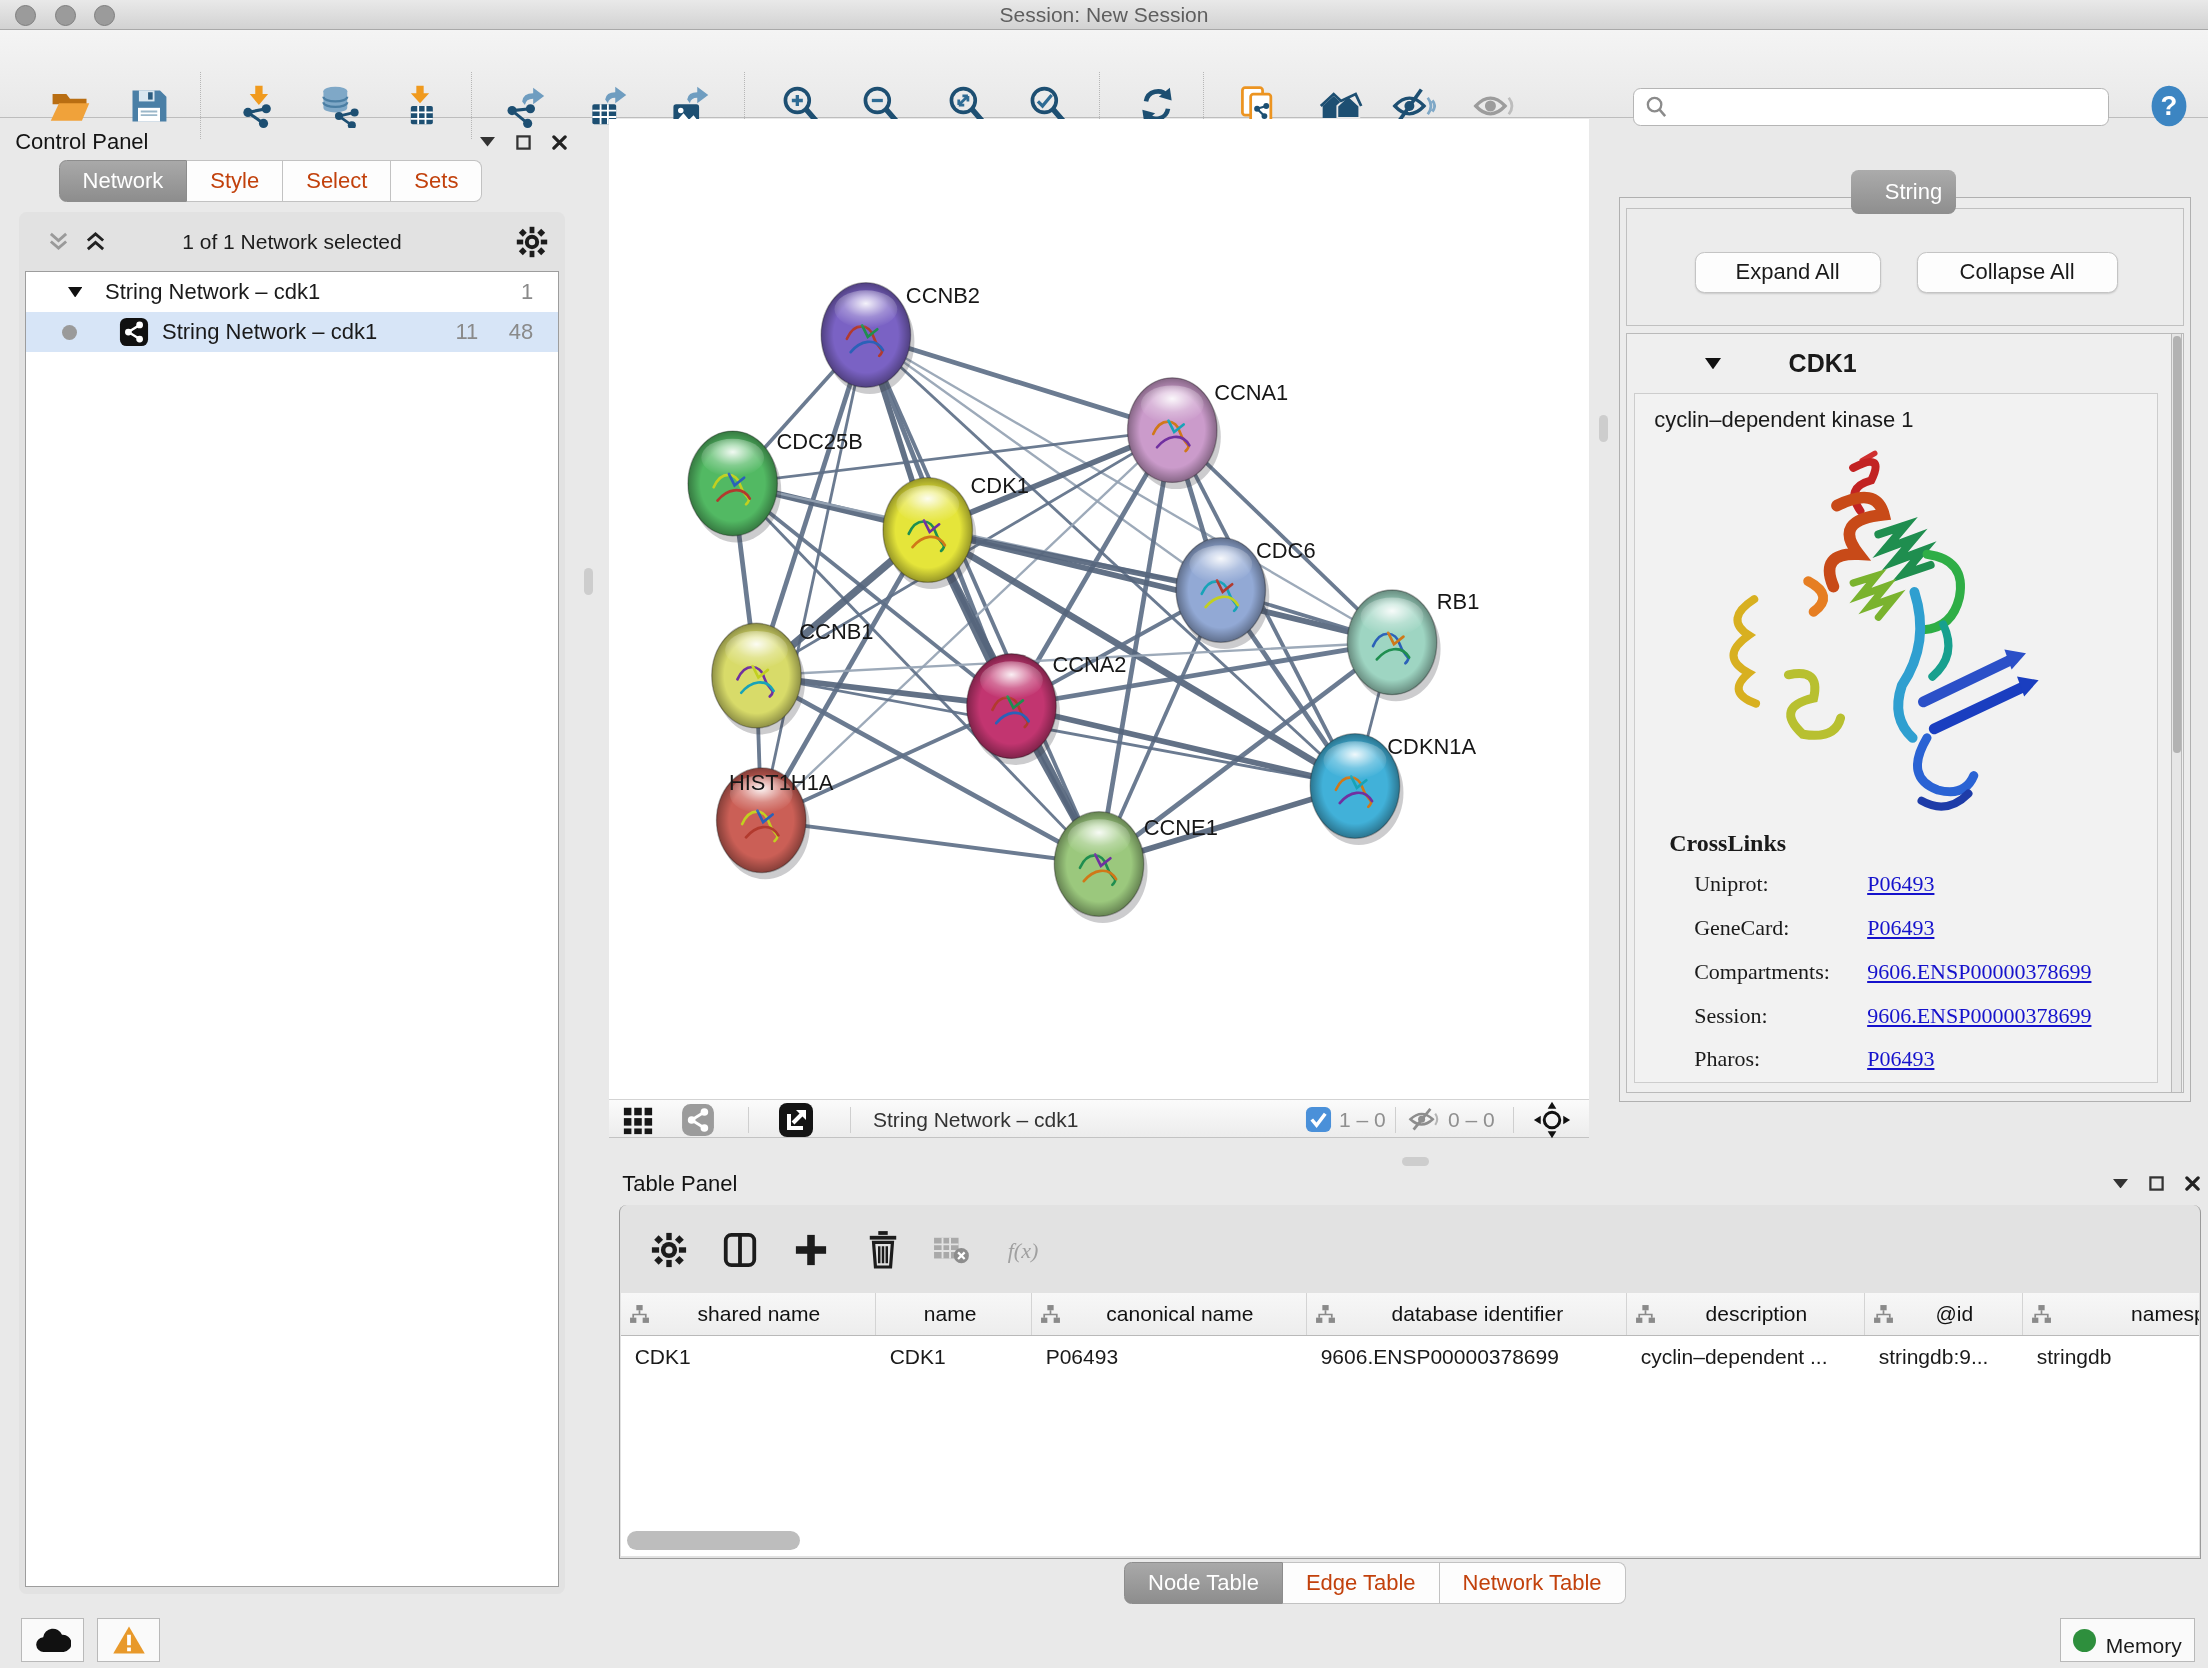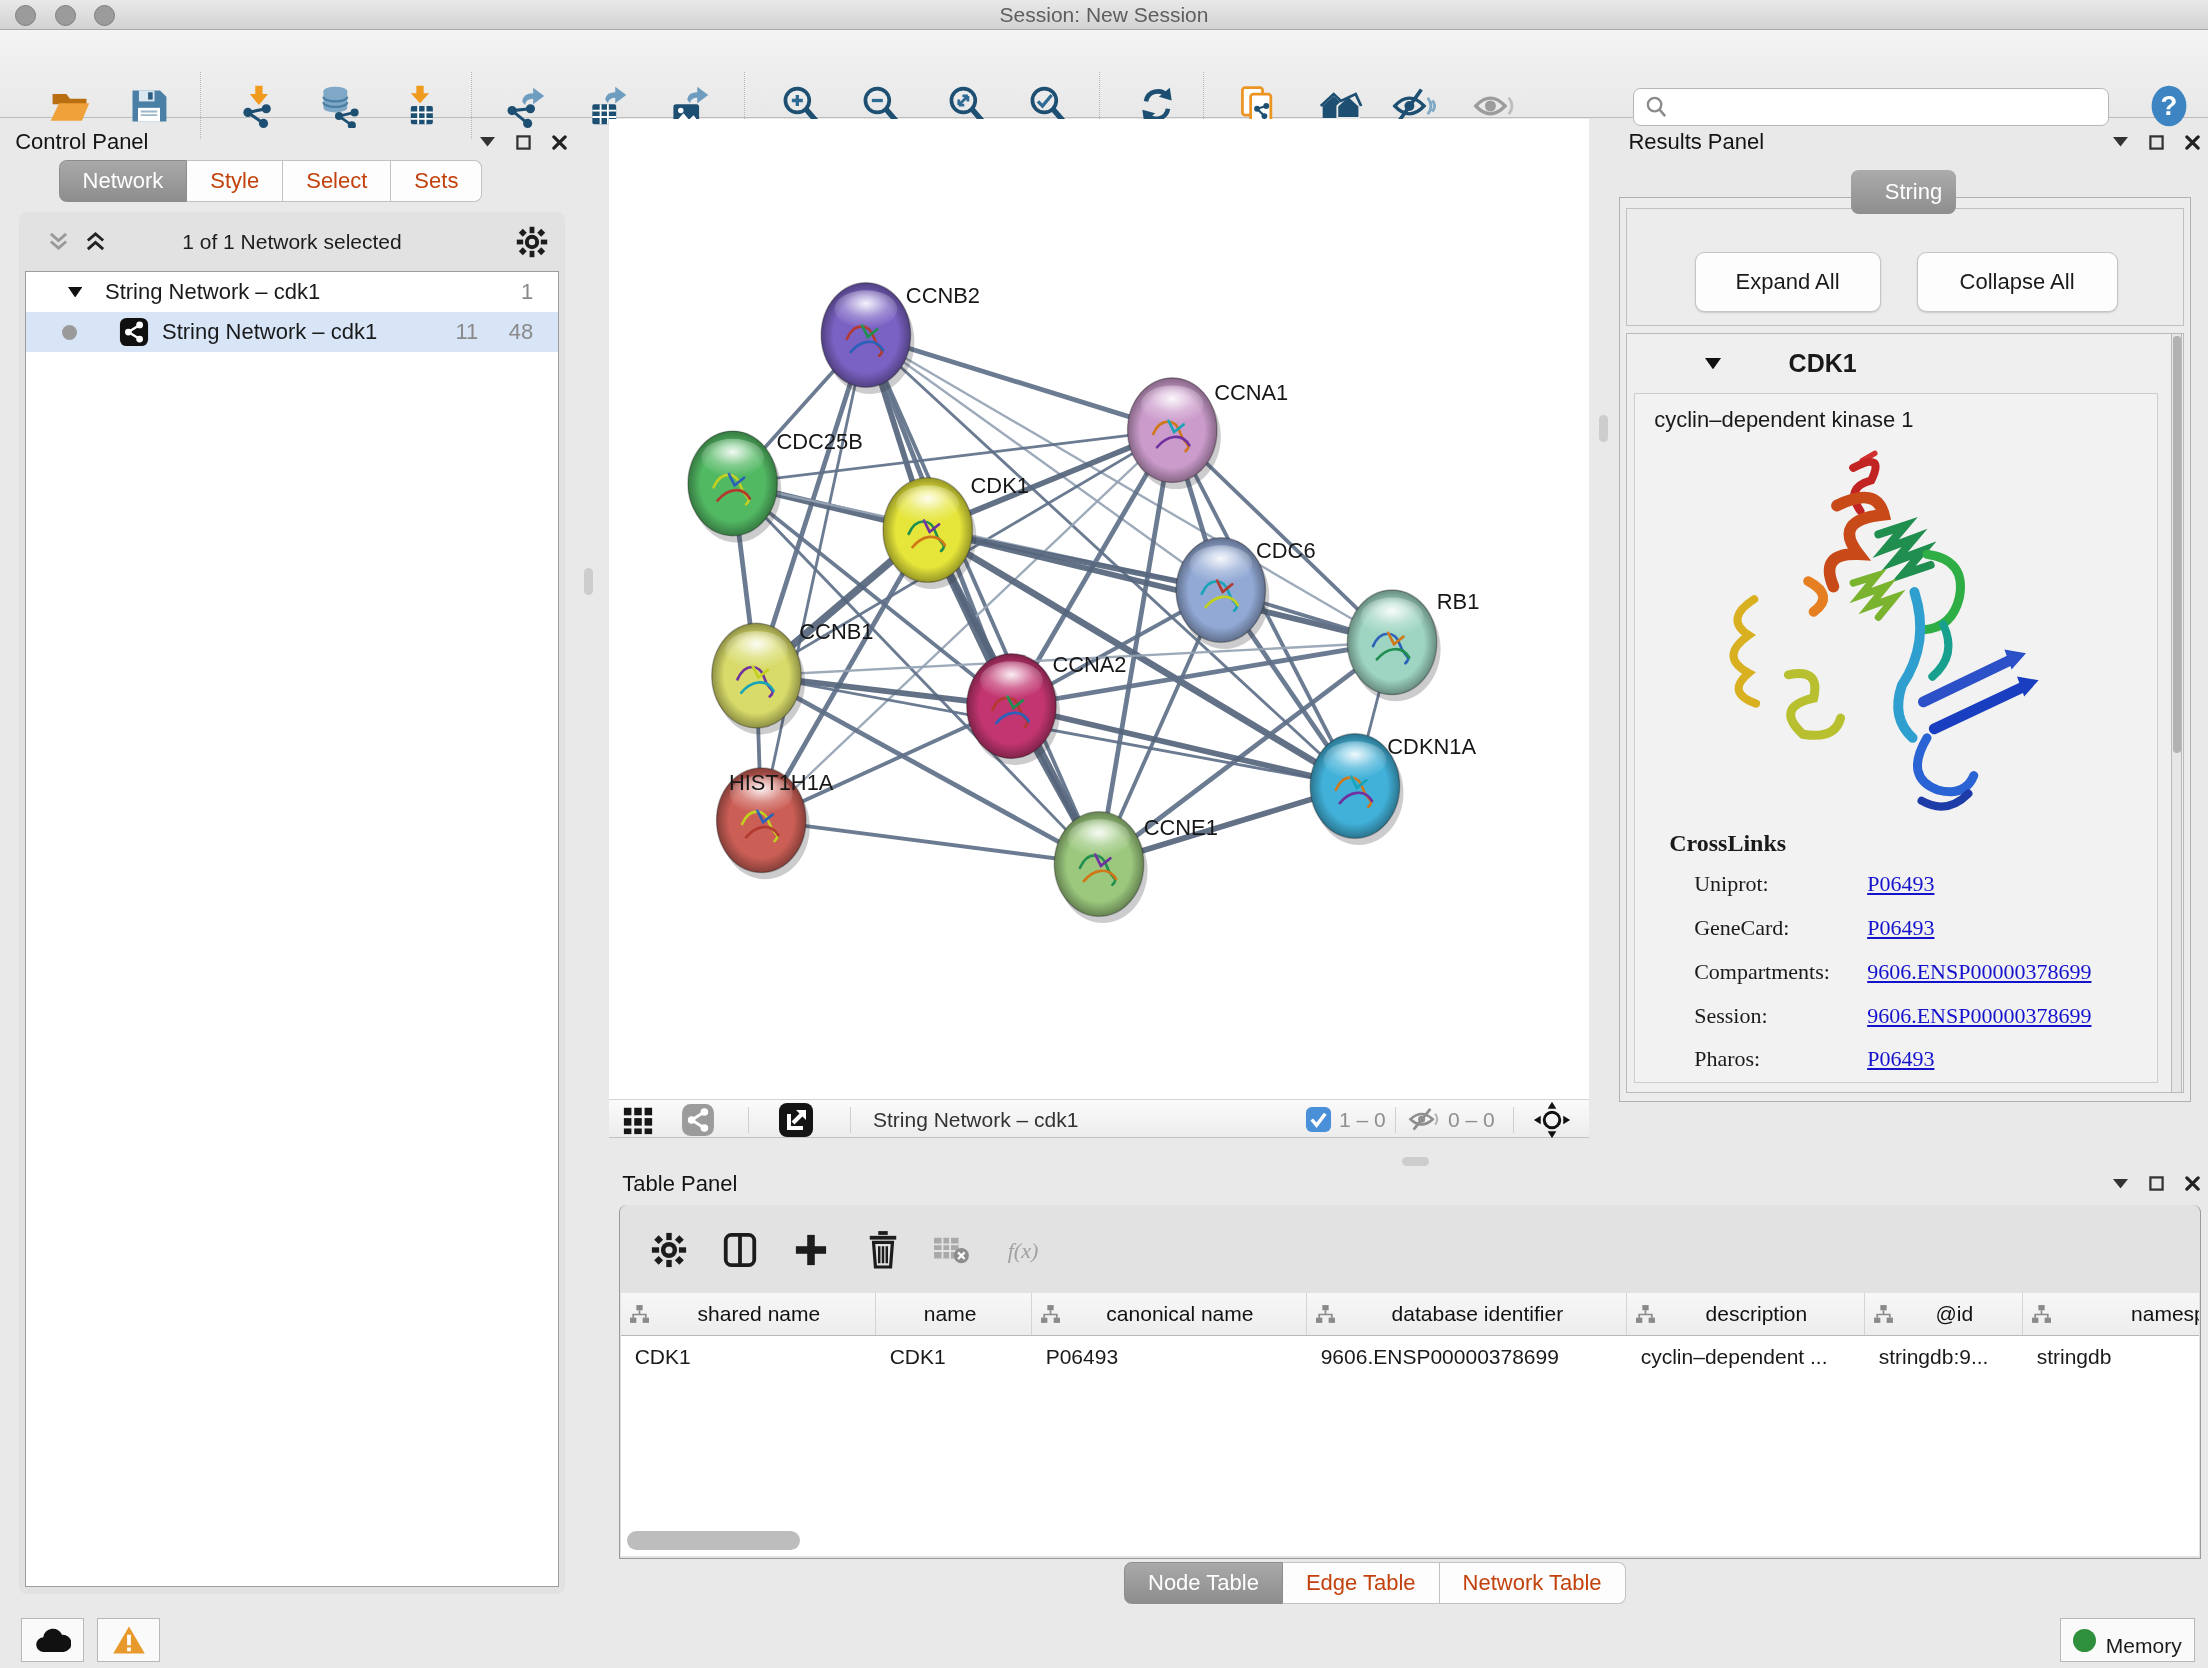--- a/index.html
+++ b/index.html
@@ -58,21 +58,21 @@
   .splitter-v { position:absolute; width:8.6px; height:27px; border-radius:4.8px; background:#cdcdcd; }
   .splitter-h { position:absolute; width:27px; height:8.6px; border-radius:4.8px; background:#cdcdcd; }
 
   
   .results-panel { position:absolute; left:1617px; top:124px; width:592px; height:989px; }
   .rp-header { position:absolute; left:11.4px; top:3.8px; right:9.5px; height:28.5px; display:flex; justify-content:space-between; align-items:center; }
   .rp-tab { position:absolute; left:234px; top:46px; width:105px; height:44px; border-radius:7.6px;
     background:linear-gradient(#ababab,#8e8e8e); color:#fff; font-size:22px; display:flex; align-items:center; justify-content:center; z-index:3;padding-left:20px;}
   .rp-outer { position:absolute; left:1.9px; top:73px; width:572px; height:905px; background:#ececec; border:1.9px solid #b0b0b0; }
   .rp-btnbox { position:absolute; left:5.7px; top:9.5px; right:5.7px; height:118px; border:1.9px solid #c0c0c0; background:#ececec; }
-  .rp-btn { position:absolute; top:43px; height:60px; background:#fdfdfd; border:1px solid #c4c4c4; border-radius:9.5px;
+  .rp-btn { position:absolute; top:43px; height:41px; background:#fdfdfd; border:1px solid #c4c4c4; border-radius:9.5px;
     font-size:22px; display:flex; align-items:center; justify-content:center; box-shadow:0 1px 1.9px rgba(0,0,0,.15); }
   .rp-section { position:absolute; left:5.7px; top:135px; right:5.7px; bottom:7.6px; border:1.9px solid #bababa; background:#efefef; }
   .rp-sec-header { position:absolute; left:0; right:0; top:0; height:59px; display:flex; align-items:center; }
   .rp-protein-name { font-size:25px; font-weight:bold; }
   .rp-body { position:absolute; left:7.6px; right:25px; top:59px; bottom:9.5px; background:#f2f2f2; border:1px solid #cdcdcd; }
   .rp-desc { position:absolute; left:19px; top:13.3px; font-size:22px; }
   .cl-head { position:absolute; left:34px; top:436px; font-family:"Liberation Serif",serif; font-weight:bold; font-size:24px; }
   .cl-row { position:absolute; left:59px; font-family:"Liberation Serif",serif; font-size:22px; }
   .cl-label { display:inline-block; width:173px; }
   .cl-value { color:#1512cc; text-decoration:underline; }
@@ -605,34 +605,20 @@
         <polygon points="43,22 35,17 35,27" fill="#111"></polygon>
       </svg>
   </div>
 </div>
 
 <div class="splitter-v" style="left:584px; top:568px"></div>
 <div class="splitter-v" style="left:1599px; top:415px"></div>
 <div class="splitter-h" style="left:1402px; top:1157px"></div>
 
 <div class="results-panel">
-  <div class="rp-header">
-    <span class="panel-title">Results Panel</span>
-    <span class="winicons">
-      <svg width="15" height="9.5" viewBox="0 0 16 10">
-          <polygon points="0,0 16,0 8,10" fill="#333"></polygon>
-        </svg>
-      <svg width="15" height="15" viewBox="0 0 16 16">
-          <rect x="1.5" y="1.5" width="13" height="13" fill="none" stroke="#333" stroke-width="2.4"></rect>
-        </svg>
-      <svg width="15" height="15" viewBox="0 0 16 16">
-          <path d="M2 2l12 12M14 2L2 14" stroke="#222" stroke-width="3.4" stroke-linecap="round"></path>
-        </svg>
-    </span>
-  </div>
   <div class="rp-tab">String</div>
   <div class="rp-outer">
     <div class="rp-btnbox">
       <div class="rp-btn" style="left:68px; width:186px">Expand All</div>
       <div class="rp-btn" style="left:290px; width:201px">Collapse All</div>
     </div>
     <div class="rp-section">
       <div class="rp-sec-header">
         <svg width="16" height="11.4" viewBox="0 0 17 12" style="margin-left:78px">
             <polygon points="0,0 17,0 8.5,12" fill="#111"></polygon>

